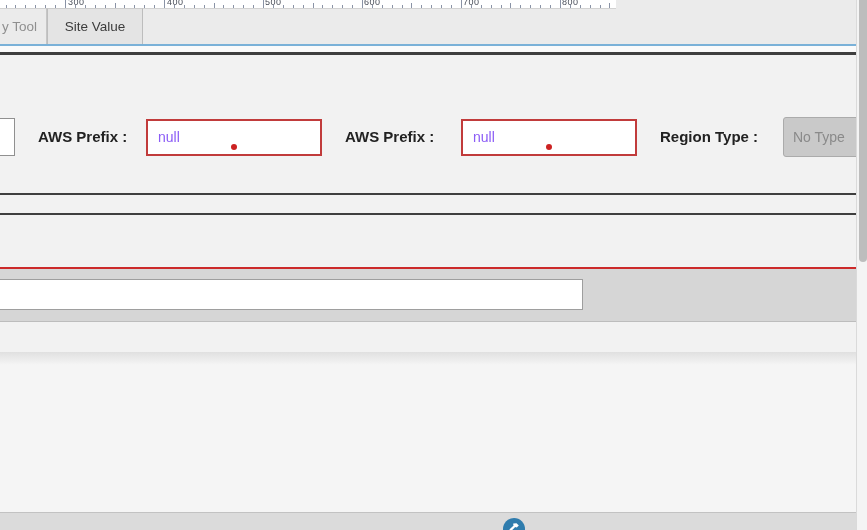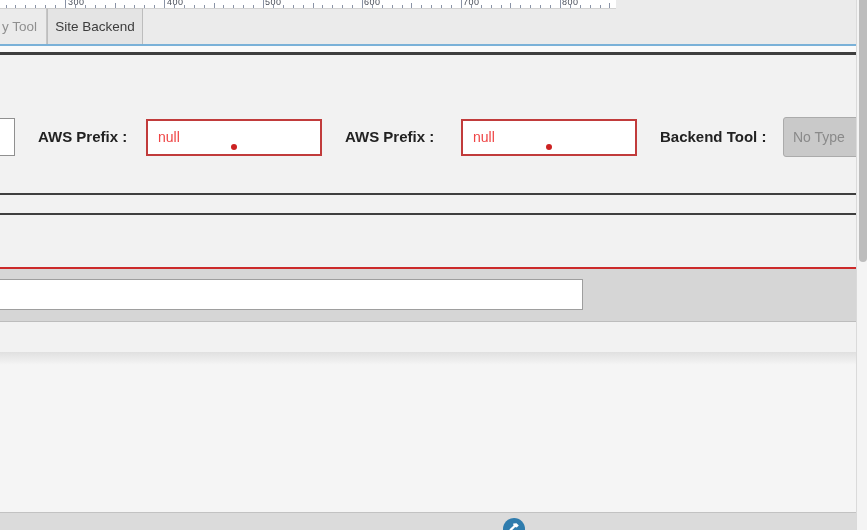--- a/index.html
+++ b/index.html
@@ -20,21 +20,21 @@
   .tab.cutoff{left:0;width:47px;border-right:1px solid #c6c6c6;color:#8f8f8f;padding-left:2px;}
   .tab.active{left:47px;width:96px;justify-content:center;background:#e4e4e4;border-left:1px solid #bdbdbd;border-right:1px solid #bdbdbd;border-top:1px solid #cccccc;color:#3c3c3c;}
   .blue-line{position:absolute;left:0;top:44px;width:856px;height:2px;background:var(--accent-blue,#7ab1d8);}
   .white-strip{position:absolute;left:0;top:46px;width:856px;height:6px;background:#fafafa;}
   .dark-line{position:absolute;left:0;width:856px;height:3px;background:#3f3f3f;}
 
   
   .left-partial-input{position:absolute;left:-9px;top:118px;width:24px;height:38px;background:#ffffff;border:1px solid #909090;box-sizing:border-box;}
   .field-label{position:absolute;top:128px;font-size:15px;font-weight:bold;color:#222222;white-space:nowrap;}
   .error-input{position:absolute;top:119px;width:176px;height:37px;box-sizing:border-box;background:#ffffff;border:2px solid var(--error-border,#c13b3b);}
-  .error-input .val{position:absolute;left:10px;top:8px;font-size:14px;color:#ef4444;}
+  .error-input .val{position:absolute;left:10px;top:8px;font-size:14px;color:#8b5cf6;}
   .error-input .dot{position:absolute;left:50%;bottom:4px;width:6px;height:6px;margin-left:-3px;border-radius:50%;background:var(--error-dot,#cc2222);}
   .novalue-box{position:absolute;left:783px;top:117px;width:86px;height:40px;box-sizing:border-box;background:#c9c9c9;border:1px solid #ababab;border-radius:3px;display:flex;align-items:center;padding-left:9px;font-size:14px;color:#8a8a8a;}
 
   
   .thin-dark-1{top:193px;height:2px;}
   .thin-dark-2{top:213px;height:2px;}
   .red-line{position:absolute;left:0;top:267px;width:856px;height:2px;background:var(--red-divider,#cc2a2a);}
   .gray-band{position:absolute;left:0;top:269px;width:856px;height:52px;background:#d6d6d6;border-bottom:1px solid #bdbdbd;}
   .wide-input{position:absolute;left:-9px;top:279px;width:592px;height:31px;box-sizing:border-box;background:#ffffff;border:1px solid #9e9e9e;font-size:14px;color:#333;padding:0 8px;outline:none;}
   .lower-panel{position:absolute;left:0;top:352px;width:856px;height:160px;background:#f5f5f5;}
@@ -121,21 +121,21 @@
         <div class="tick-label" style="left: 265px;">500</div>
         <div class="tick-label" style="left: 364px;">600</div>
         <div class="tick-label" style="left: 463px;">700</div>
         <div class="tick-label" style="left: 562px;">800</div>
       </div>
     <div class="tabbar">
       <div class="tab cutoff">
         <span>y Tool</span>
       </div>
       <div class="tab active">
-        <span>Site Backend</span>
+        <span>Site Value</span>
       </div>
     </div>
   </div>
   <div class="blue-line"></div>
   <div class="white-strip"></div>
   <div class="dark-line" style="top:52px"></div>
 
   <div class="left-partial-input"></div>
 
   <div class="field-label" style="left:38px">AWS Prefix :</div>
@@ -143,21 +143,21 @@
     <span class="val">null</span>
     <span class="dot"></span>
   </div>
 
   <div class="field-label" style="left:345px">AWS Prefix :</div>
   <div class="error-input" style="left:461px">
     <span class="val">null</span>
     <span class="dot"></span>
   </div>
 
-  <div class="field-label" style="left:660px">Backend Tool :</div>
+  <div class="field-label" style="left:660px">Region Type :</div>
   <div class="novalue-box">
     <span>No Type</span>
   </div>
 
   <div class="dark-line thin-dark-1"></div>
   <div class="dark-line thin-dark-2"></div>
 
   <div class="red-line"></div>
   <div class="gray-band"></div>
   <input class="wide-input" type="text" value="" style="">

